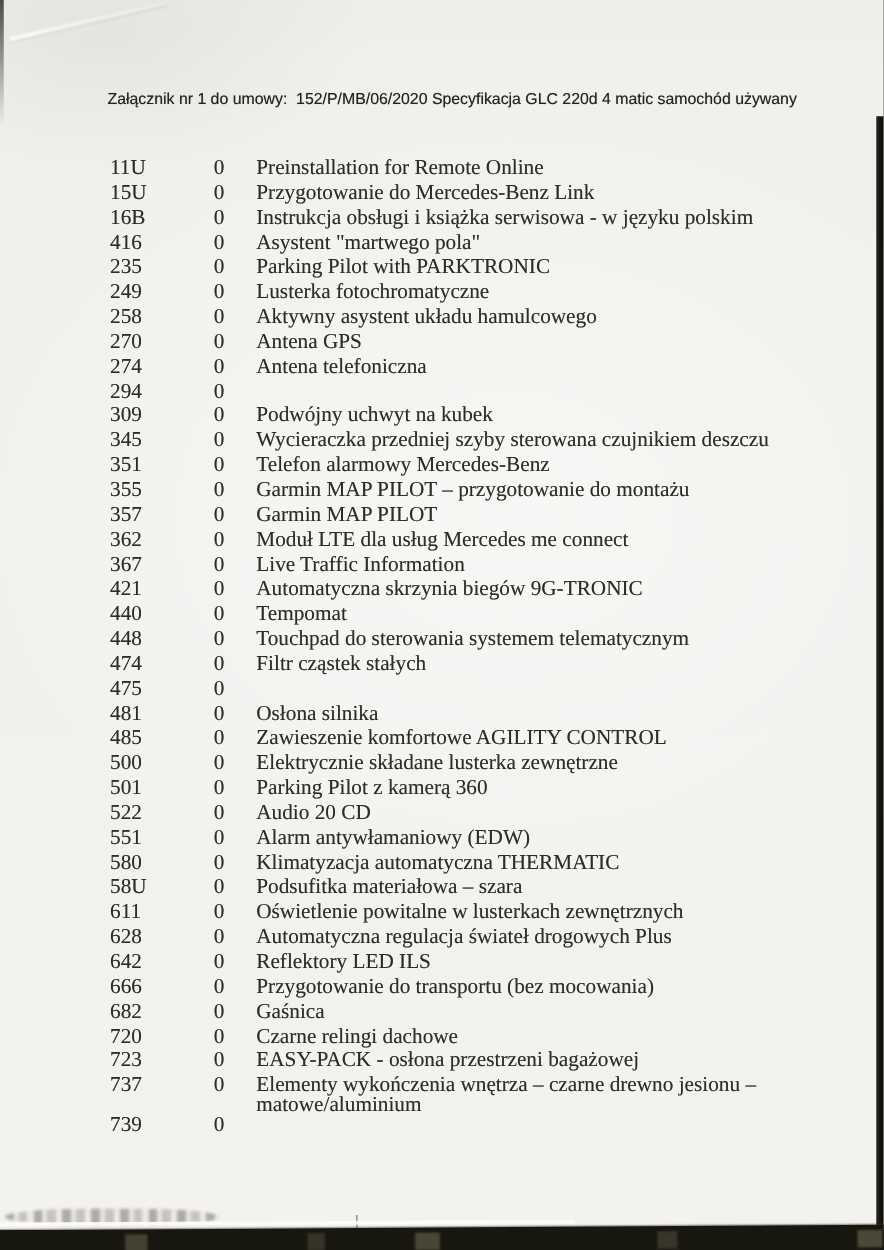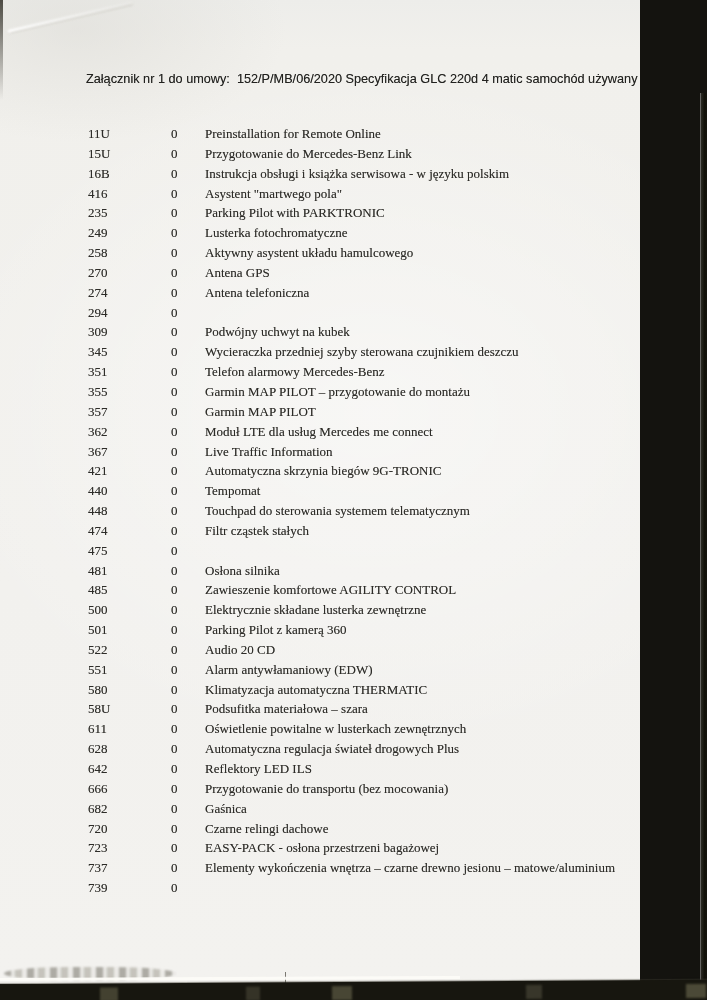--- a/index.html
+++ b/index.html
@@ -10,21 +10,21 @@
   }
   .stage {
     position: relative;
     width: 707px; height: 1000px;
     overflow: hidden;
     background: #14130f;
   }
   
   .paper {
     position: absolute; left: 0; top: 0;
-    width: 640px; height: 984px;
+    width: 707px; height: 984px;
     background-color: #f1f0ec;
     background-image:
       radial-gradient(ellipse 620px 480px at 58% 42%, rgba(255,255,255,0.45), rgba(255,255,255,0) 72%),
       radial-gradient(ellipse 300px 160px at 12% 3%, rgba(220,219,214,0.55), rgba(220,219,214,0) 70%),
       linear-gradient(180deg, #ededea 0%, #f1f0ec 5%, #f2f1ee 60%, #f3f2ef 100%);
   }
   
   .crease {
     position: absolute; left: 8px; top: 30px;
     width: 128px; height: 3px;
@@ -86,21 +86,21 @@
     font-size: 12.7px; line-height: 16px;
     color: #22221f;
     white-space: pre-wrap;
     text-shadow: 0 0 0.6px rgba(34,34,31,0.5);
     filter: blur(0.2px);
   }
   .rows {
     position: absolute; left: 88px; top: 126px;
     width: 572px;
     font-family: "Liberation Serif", serif;
-    font-size: 13px; line-height: 16px;
+    font-size: 17px; line-height: 16px;
     color: #2d2c28;
     text-shadow: 0 0 0.5px rgba(45,44,40,0.45);
     filter: blur(0.2px);
   }
   .row {
     display: grid;
     grid-template-columns: 83px 34px 1fr;
     align-items: start;
     min-height: 19.85px;
   }

